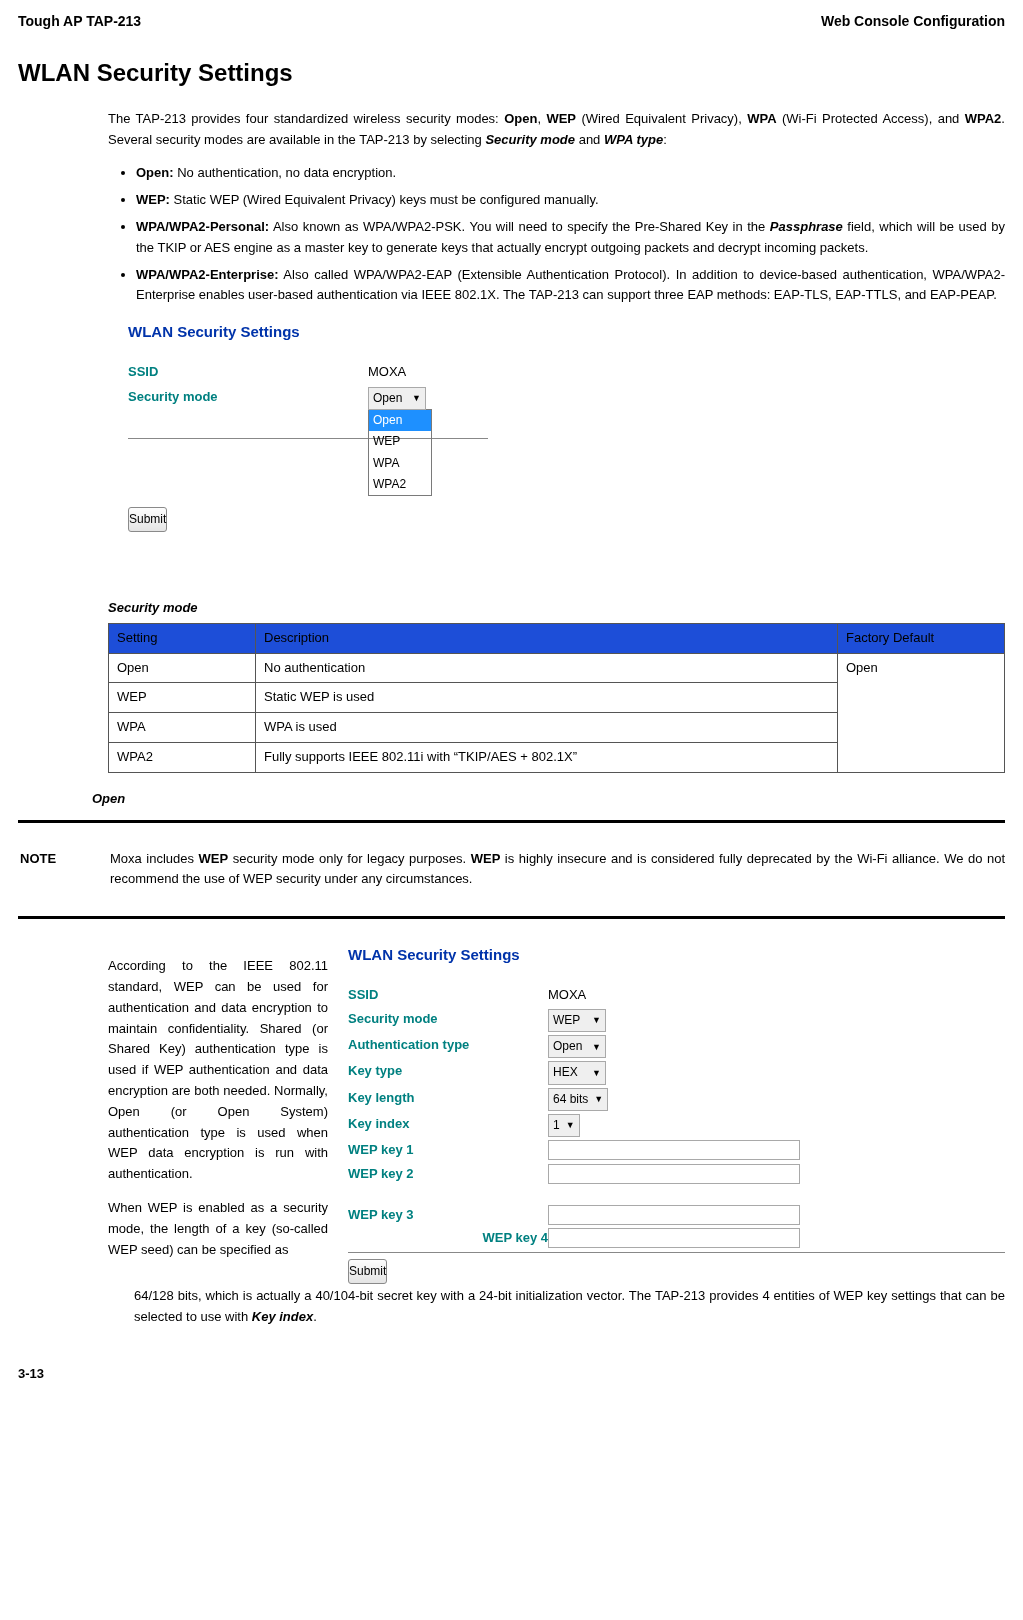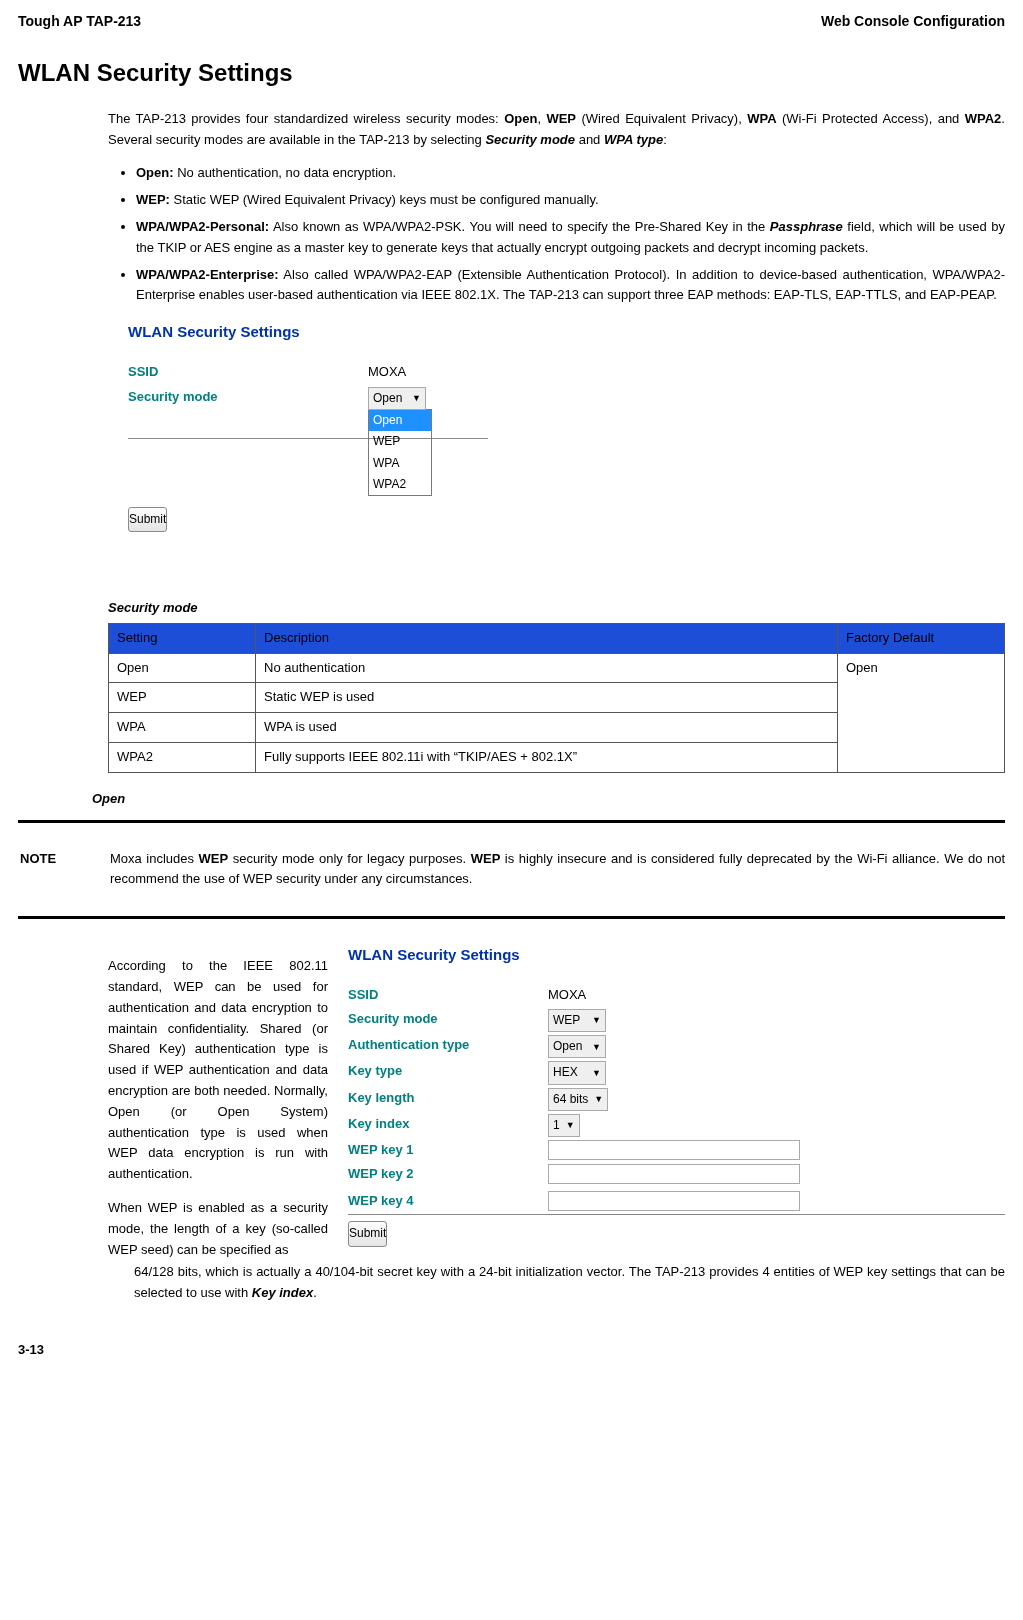--- a/index.html
+++ b/index.html
@@ -280,25 +280,29 @@
           <div class="lbl">Key index</div>
           <div class="fake-select" style="min-width:20px">
             <span>1</span>
             <span class="tri">▼</span>
           </div>
         </div>
       <div class="row" style="display:flex;margin-bottom:3px;">
           <div class="lbl">WEP key 1</div>
           <span class="fake-input"></span>
         </div>
-      <div class="row" style="display:flex;margin-bottom:6px;">
+      <div class="row" style="display:flex;margin-bottom:20px;">
           <div class="lbl">WEP key 2</div>
           <span class="fake-input"></span>
         </div>
       <div class="row" style="display:flex;margin-bottom:3px;">
+          <div class="lbl">WEP key 3</div>
+          <span class="fake-input"></span>
+        </div>
+      <div class="row" style="display:flex;margin-bottom:3px;text-align:right;">
           <div class="lbl">WEP key 4</div>
           <span class="fake-input"></span>
         </div>
       <hr class="hr-thin">
       <div class="fake-btn">Submit</div>
     </div>
   </div>
   <p class="just" style="margin-left:26px; margin-top:2px;">
     <span>64/128 bits, which is actually a 40/104-bit secret key with a 24-bit initialization vector. The TAP-213 provides 4 entities of WEP key settings that can be selected to use with </span><b><i>Key index</i></b><span>.</span>
   </p>

